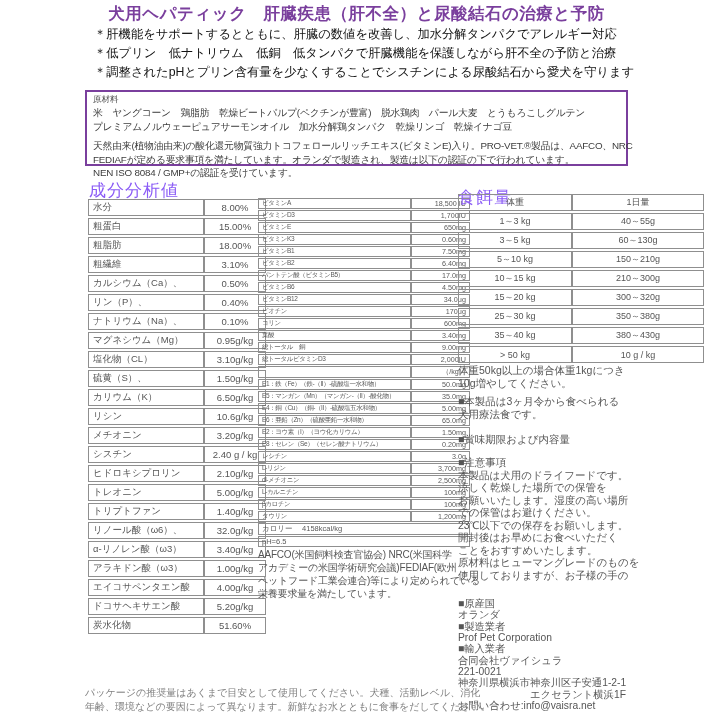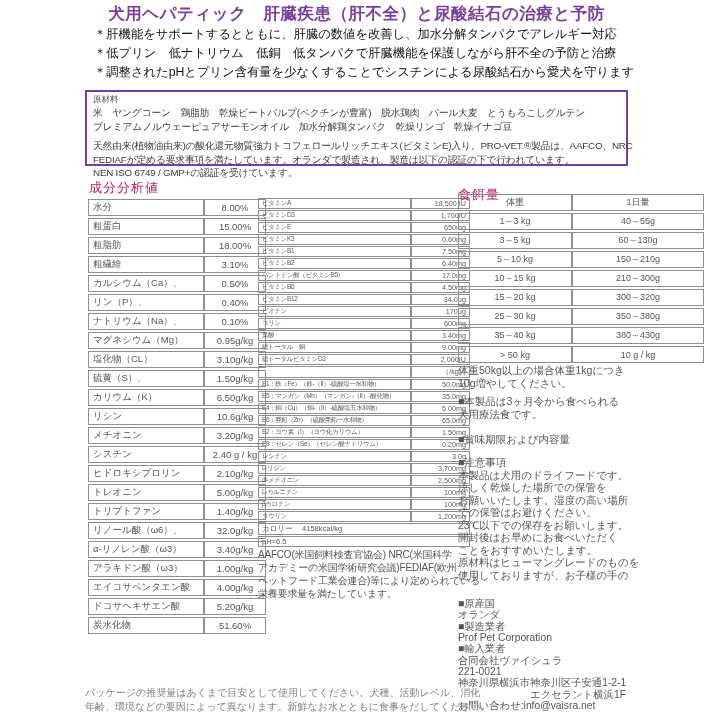--- a/index.html
+++ b/index.html
@@ -15,21 +15,21 @@
   .bullets { position:absolute; left:94px; top:25px; font-size:12.3px; line-height:1.55; color:var(--ink); white-space:nowrap; }
 
   .ing-box {
     position:absolute; left:85px; top:90px; width:527px; height:66px;
     border:2px solid var(--accent); padding:2px 6px 4px 6px; color:#3c3c3c;
   }
   .ing-label { font-size:8.5px; color:#4a4a4a; }
   .ing-line  { font-size:9.8px; line-height:1.38; white-space:nowrap; letter-spacing:-0.2px; }
   .ing-desc  { margin-top:6px; }
 
-  .section-heading { position:absolute; font-size:13px; color:#be185d; letter-spacing:1px; }
+  .section-heading { position:absolute; font-size:17px; color:#8b5cf6; letter-spacing:1px; }
   #analysis-heading { left:89px;  top:179px; }
   #feeding-heading  { left:458px; top:186px; }
 
   table { border-collapse:separate; border-spacing:0 2px; table-layout:fixed; }
   td, th { border:1px solid var(--line); overflow:hidden; white-space:nowrap; }
 
   .analysis-table { position:absolute; left:88px; top:197px; }
   .analysis-table td { height:13px; font-size:9.5px; color:var(--body); padding:1px 4px; }
   .a-label { width:106px; text-align:left; }
   .a-value { width:52px;  text-align:center; }
@@ -76,21 +76,21 @@
     <div class="ing-label">原材料</div>
     <div>
 
     <div class="ing-line">米　ヤングコーン　鶏脂肪　乾燥ビートパルプ(ペクチンが豊富)　脱水鶏肉　パール大麦　とうもろこしグルテン</div>
         <div class="ing-line">プレミアムノルウェーピュアサーモンオイル　加水分解鶏タンパク　乾燥リンゴ　乾燥イナゴ豆</div>
       </div>
     <div class="ing-desc">
 
     <div class="ing-line">天然由来(植物油由来)の酸化還元物質強力トコフェロールリッチエキス(ビタミンE)入り。PRO-VET.®製品は、AAFCO、NRC</div>
         <div class="ing-line">FEDIAFが定める要求事項を満たしています。オランダで製造され、製造は以下の認証の下で行われています。</div>
-        <div class="ing-line">NEN ISO 6749 / GMP+の認証を受けています。</div>
+        <div class="ing-line">NEN ISO 8084 / GMP+の認証を受けています。</div>
       </div>
   </div>
 
   <div class="section-heading" id="analysis-heading">成分分析値</div>
 
   <table class="analysis-table">
     <tbody>
 
         <tr>
           <td class="a-label">水分</td>

